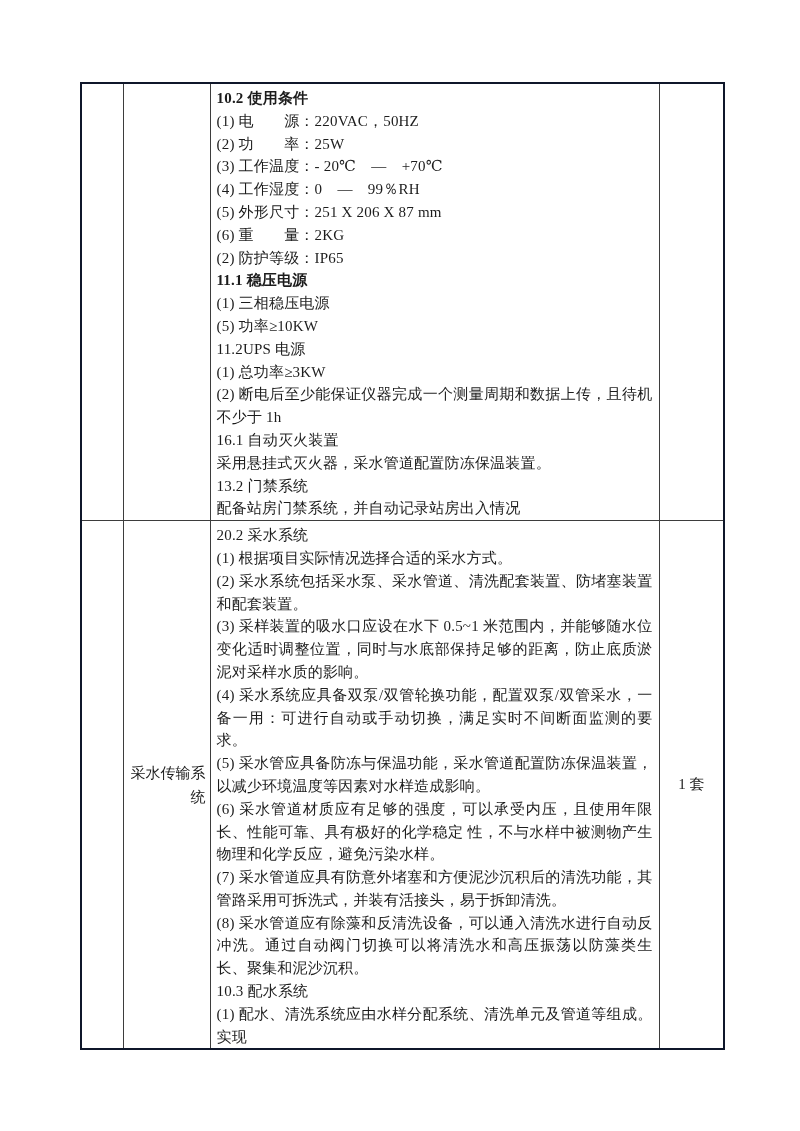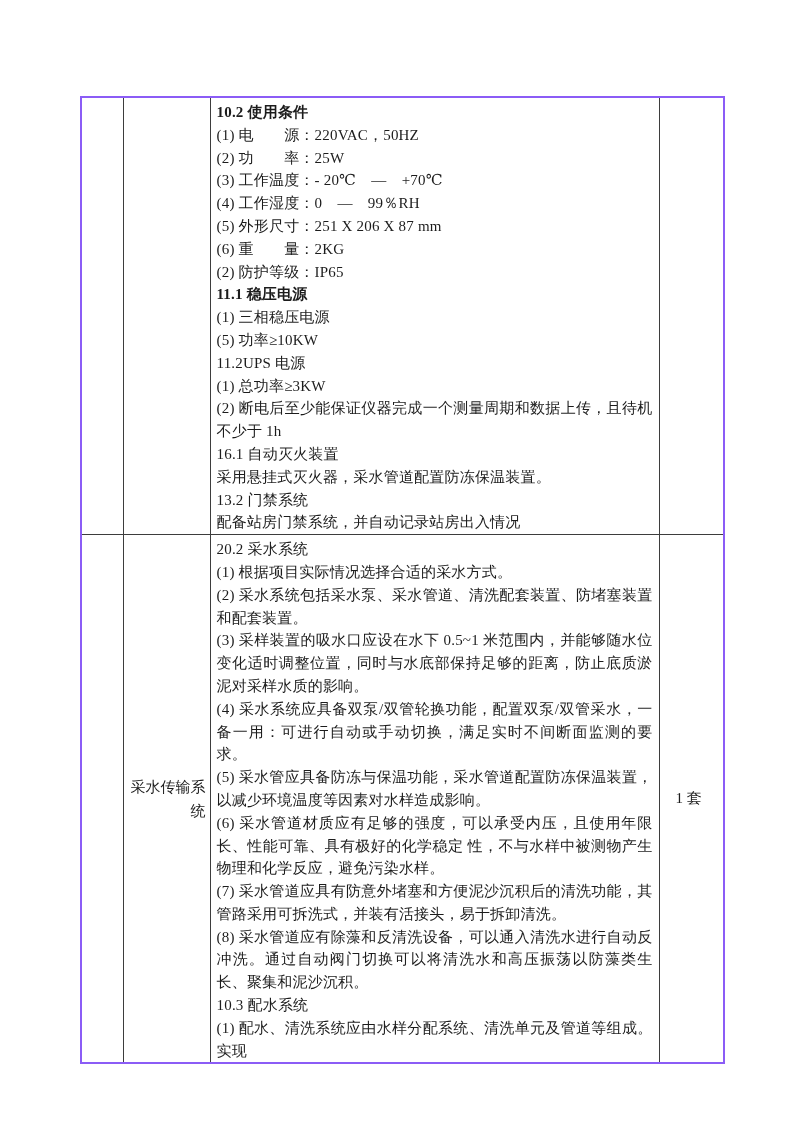--- a/index.html
+++ b/index.html
@@ -16,25 +16,25 @@
     color: #1c1c1c;
   }
   .page {
     position: absolute;
     inset: 0;
     background: #ffffff;
   }
   table.spec-table {
     position: absolute;
     left: 80px;
-    top: 96px;
+    top: 82px;
     width: 643px;
     table-layout: fixed;
     border-collapse: collapse;
-    border: 2px solid #8b5cf6;
+    border: 2px solid #0f172a;
   }
   table.spec-table td {
     border: 1px solid #3d3d3d;
     vertical-align: middle;
     font-size: 15px;
     color: #1c1c1c;
     overflow: hidden;
   }
   tbody tr:nth-child(1) { height: 436px; }
   tbody tr:nth-child(2) { height: 480px; }
@@ -46,21 +46,21 @@
   td.c-name {
     text-align: right;
     line-height: 24px;
     padding: 0 4px;
   }
   td.c-spec {
     vertical-align: top;
     padding: 3px 6px 0 6px;
   }
   td.c-qty {
-    padding-left: 16px;
+    text-align: center;
   }
   .para {
     font-size: 15px;
     line-height: 22.8px;
     text-align: justify;
     text-justify: inter-character;
     letter-spacing: 0.2px;
   }
   .para.bold {
     font-weight: bold;

